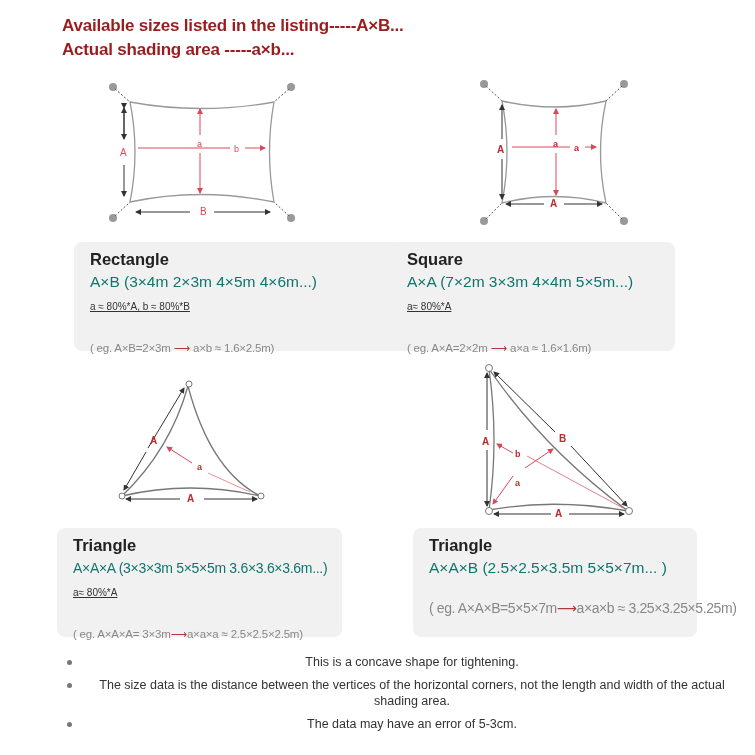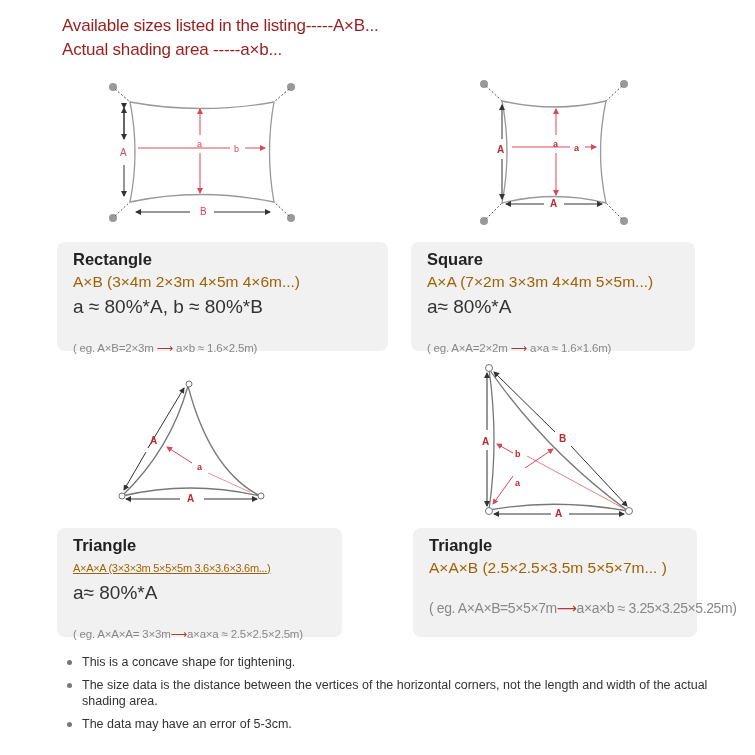--- a/index.html
+++ b/index.html
@@ -1,29 +1,29 @@
 <!DOCTYPE html>
 <html><head>
 <meta charset="utf-8">
 <style>
   html, body { margin: 0; padding: 0; background: #ffffff; }
   body { width: 755px; height: 755px; position: relative; overflow: hidden;
          font-family: "Liberation Sans", "DejaVu Sans", sans-serif; color: #222; }
   .header { position: absolute; left: 62px; top: 14px; }
-  .header div { font-weight: normal; color: #9b1c1c; font-size: 17px; line-height: 24px; letter-spacing: -0.2px; }
+  .header div { font-weight: bold; color: #9b1c1c; font-size: 17px; line-height: 24px; letter-spacing: -0.2px; }
   .diagram { position: absolute; }
   .card { position: absolute; background: #f1f1f1; border-radius: 8px; box-sizing: border-box; padding: 6px 0 0 16px; }
   .card .title { font-weight: bold; font-size: 16.5px; color: #222; line-height: 22px; }
-  .card .sizes { font-size: 15.5px; color: #a16207; line-height: 24px; white-space: nowrap; }
-  .card .sizes.small { font-size: 11px; letter-spacing: -0.3px; text-decoration: underline; }
-  .card .formula { font-size: 19px; color: #333; line-height: 26px; white-space: nowrap; }
+  .card .sizes { font-size: 15.5px; color: #0f766e; line-height: 24px; white-space: nowrap; }
+  .card .sizes.small { font-size: 14px; letter-spacing: -0.3px; }
+  .card .formula { font-size: 10px; color: #333; line-height: 26px; white-space: nowrap; text-decoration: underline; }
   .card .example { font-size: 11.5px; color: #888; line-height: 24px; white-space: nowrap; letter-spacing: -0.2px; margin-top: 16px; }
   .card .example .arrow { color: #b03a3a; }
   .notes { position: absolute; left: 62px; top: 654px; width: 680px; }
-  .note { position: relative; padding-left: 20px; font-size: 12.5px; color: #333; line-height: 16px; margin-bottom: 7px; }
+  .note { position: relative; padding-left: 20px; font-size: 12.5px; color: #333; line-height: 16px; margin-bottom: 7px; text-align: center; }
   .note .bullet { position: absolute; left: 5px; top: 6px; width: 5px; height: 5px; border-radius: 50%; background: #777; }
 </style>
 </head>
 <body>
 
 <div class="header">
   <div>Available sizes listed in the listing-----A×B...</div>
   <div>Actual shading area -----a×b...</div>
 </div>
 
@@ -147,28 +147,28 @@
   <line x1="96" y1="86" x2="152" y2="146" stroke="#333" marker-end="url(#rb)"></line>
   <text x="84" y="82" font-size="10" font-weight="bold" fill="#c0282f" font-family="Liberation Sans, sans-serif">B</text>
   <line x1="38" y1="93" x2="22" y2="84" stroke="#d9485a" marker-end="url(#rr)"></line>
   <line x1="52" y1="96" x2="148" y2="148" stroke="#d9485a" stroke-opacity="0.7"></line>
   <text x="40" y="97" font-size="9" font-weight="bold" fill="#c0282f" font-family="Liberation Sans, sans-serif">b</text>
   <line x1="38" y1="116" x2="18" y2="144" stroke="#d9485a" marker-end="url(#rr)"></line>
   <line x1="50" y1="108" x2="78" y2="89" stroke="#d9485a" marker-end="url(#rr)"></line>
   <text x="40" y="126" font-size="9" font-weight="bold" fill="#c0282f" font-family="Liberation Sans, sans-serif">a</text>
 </svg>
 
-<div class="card" style="left:57px;top:242px;width:331px;height:109px">
+<div class="card" style="left:74px;top:242px;width:331px;height:109px">
   <div class="title">Rectangle</div>
   <div class="sizes">A×B (3×4m  2×3m  4×5m  4×6m...)</div>
   <div class="formula">a ≈ 80%*A,  b ≈ 80%*B</div>
   <div class="example"><span>( eg. A×B=2×3m</span> <span class="arrow">⟶</span> <span>a×b ≈ 1.6×2.5m)</span></div>
 </div>
 
-<div class="card" style="left:411px;top:242px;width:284px;height:109px">
+<div class="card" style="left:391px;top:242px;width:284px;height:109px">
   <div class="title">Square</div>
   <div class="sizes">A×A (7×2m  3×3m  4×4m  5×5m...)</div>
   <div class="formula">a≈ 80%*A</div>
   <div class="example"><span>( eg. A×A=2×2m </span> <span class="arrow">⟶</span> <span>a×a ≈ 1.6×1.6m)</span></div>
 </div>
 
 <div class="card" style="left:57px;top:528px;width:285px;height:109px">
   <div class="title">Triangle</div>
   <div class="sizes small">A×A×A (3×3×3m  5×5×5m  3.6×3.6×3.6m...)</div>
   <div class="formula">a≈ 80%*A</div>

